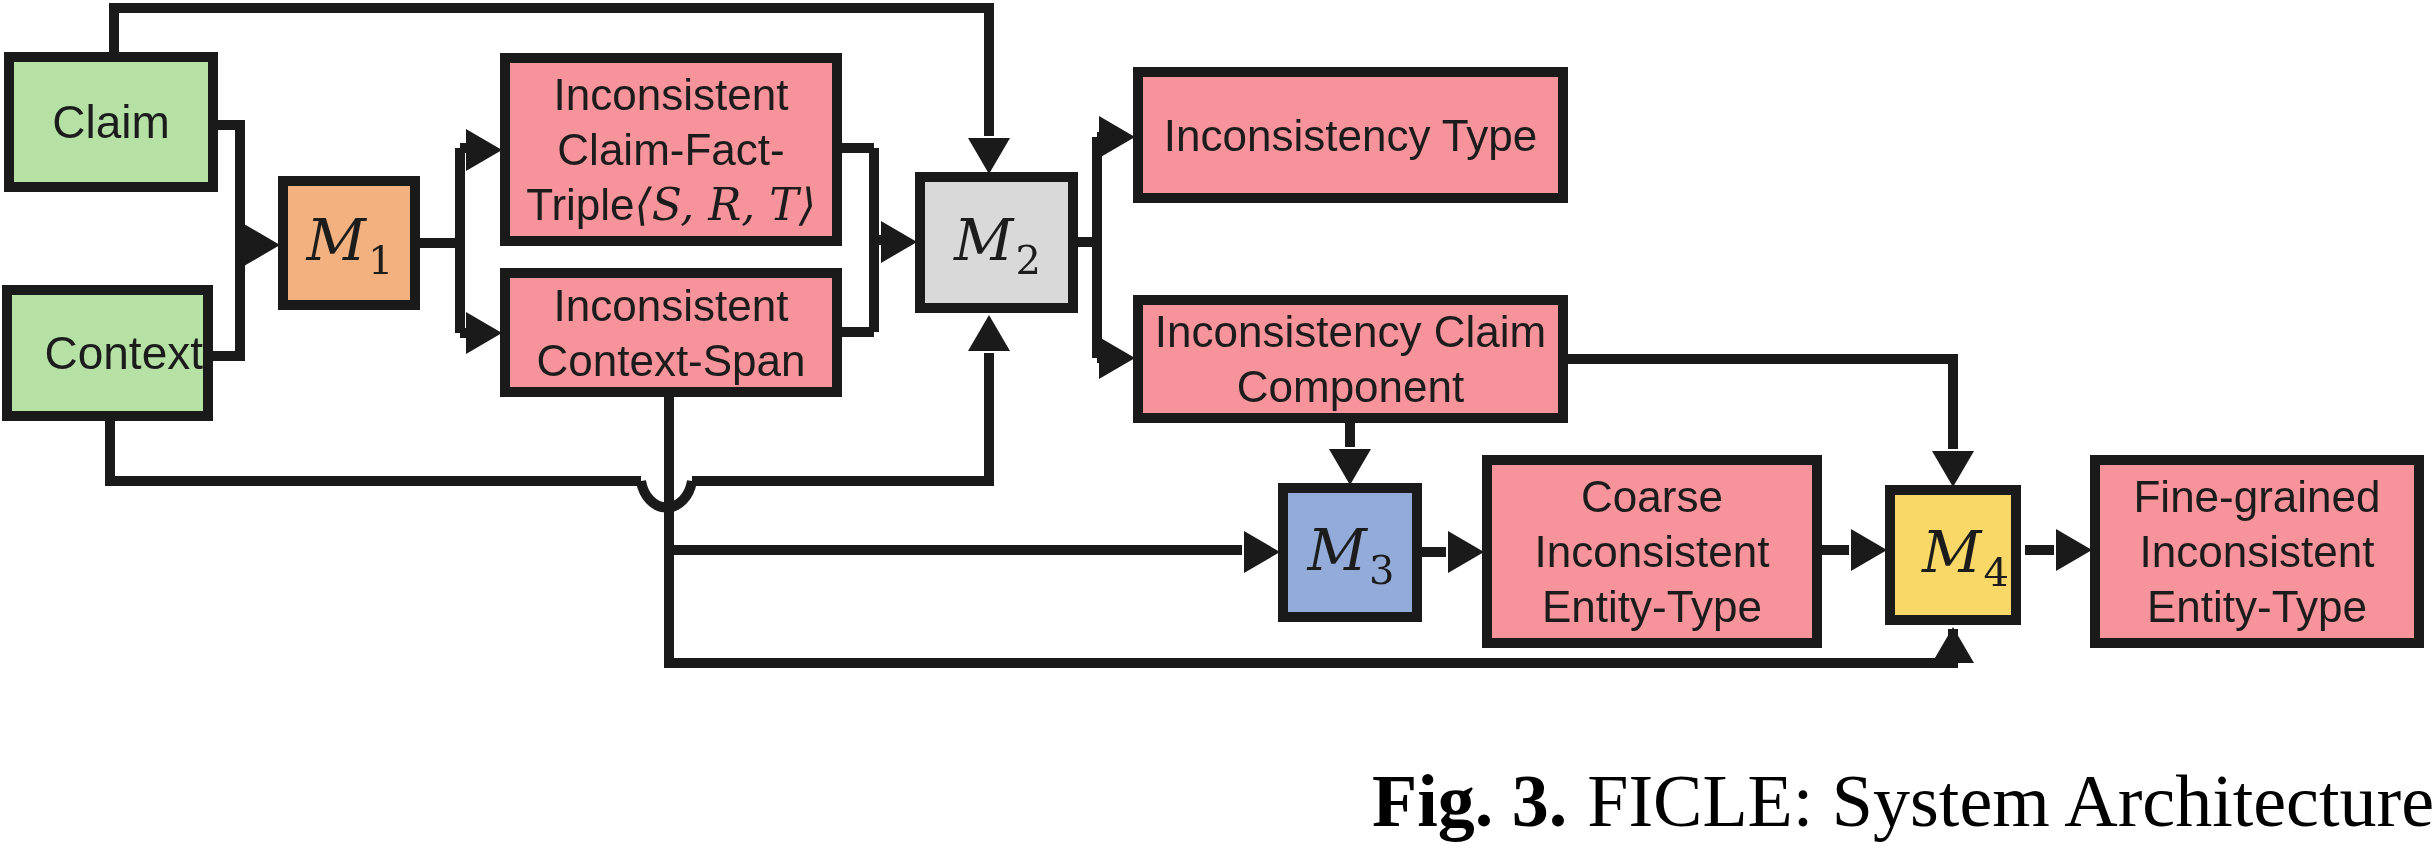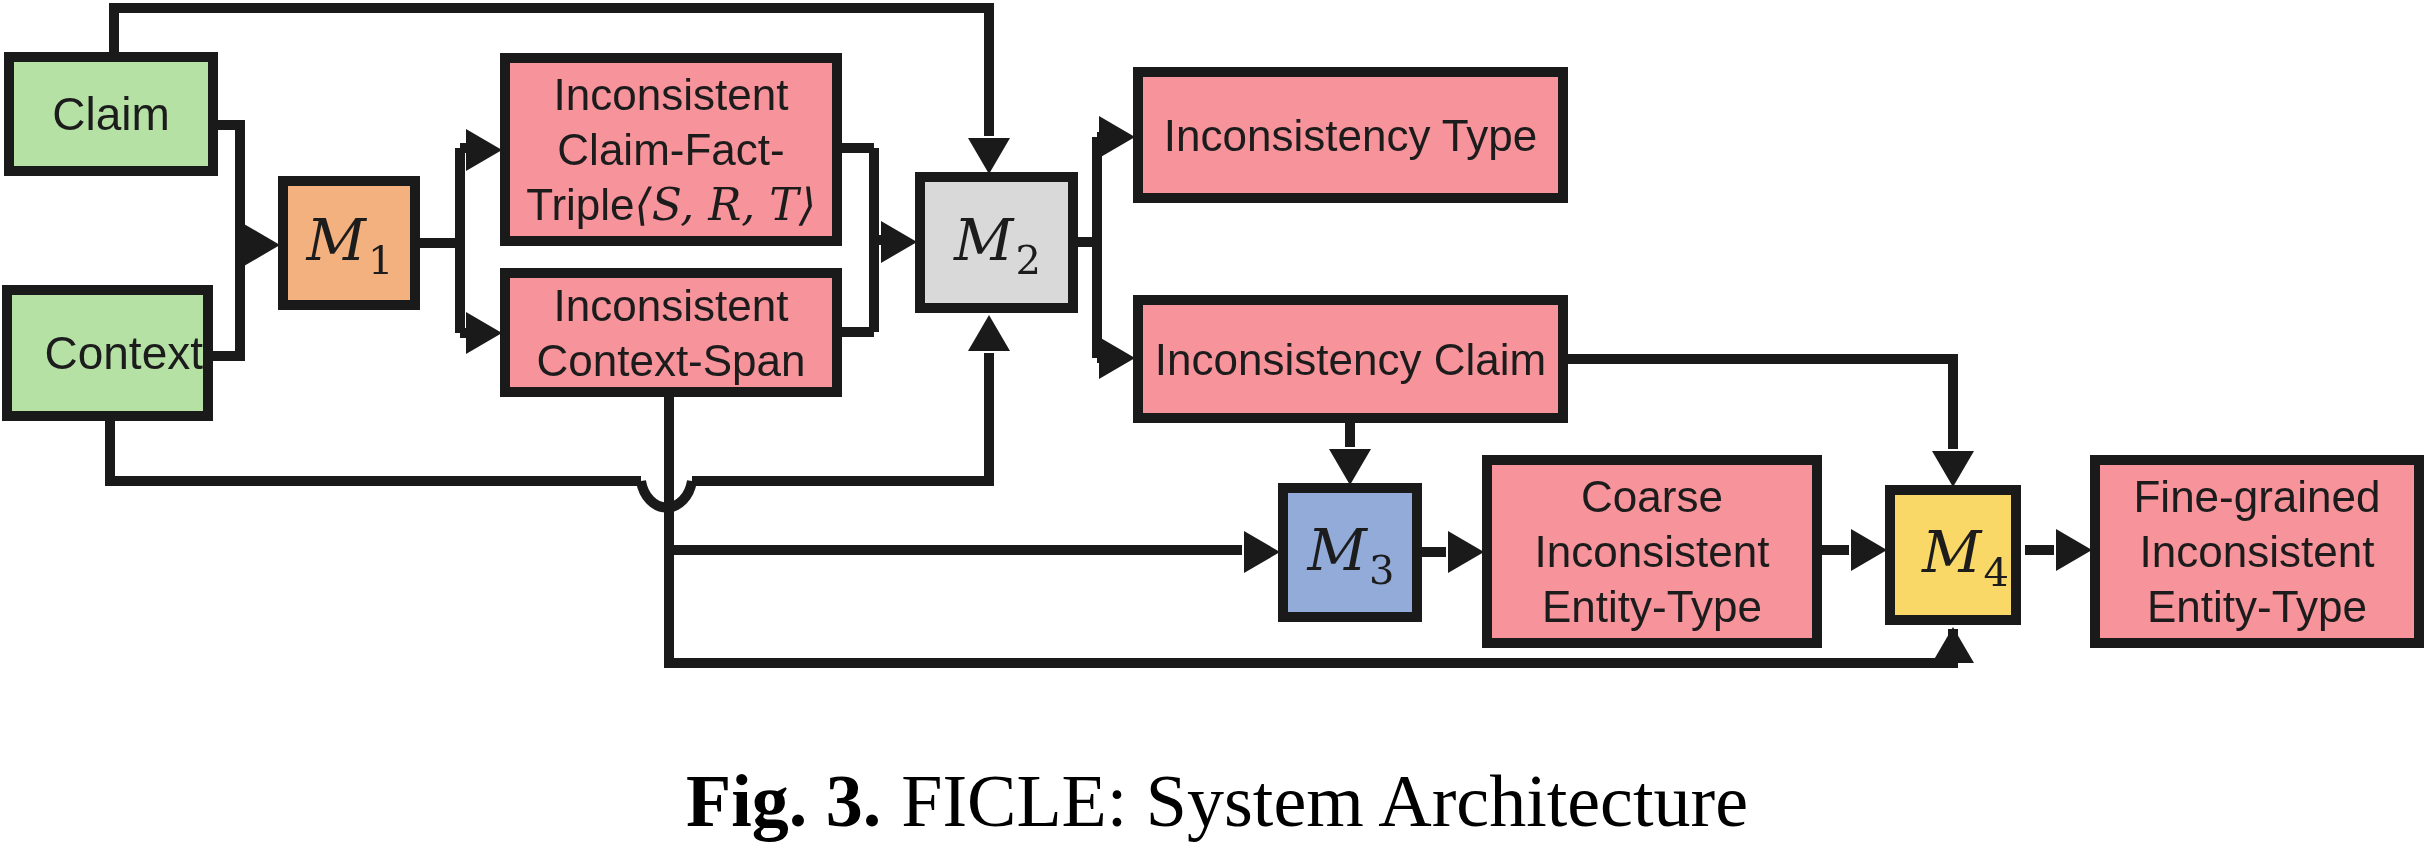--- a/index.html
+++ b/index.html
@@ -46,21 +46,21 @@
   .math {
     font-family: "DejaVu Serif", "Liberation Serif", serif;
     font-style: italic;
   }
   #caption {
     position: absolute;
     left: 0;
     right: 0;
     top: 756px;
     z-index: 2;
-    text-align: center;
+    text-align: right;
     font-family: "Liberation Serif", "DejaVu Serif", serif;
     font-size: 74px;
     line-height: 90px;
     color: #000000;
   }
   #caption .cap-label { font-weight: 700; margin-right: 20px; }
 </style>
 </head>
 <body>
 
@@ -94,21 +94,21 @@
       <polygon points="1350,485 1329,449 1371,449"></polygon>
       <polygon points="1280,552 1244,531 1244,573"></polygon>
       <polygon points="1484,552 1448,531 1448,573"></polygon>
       <polygon points="1887,550 1851,529 1851,571"></polygon>
       <polygon points="1953,487 1932,451 1974,451"></polygon>
       <polygon points="1953,627 1932,663 1974,663"></polygon>
       <polygon points="2092,550 2056,529 2056,571"></polygon>
     </g>
   </svg>
 
-  <div class="node" style="left: 4px; top: 52px; width: 214px; height: 124px; font-size: 46px; background-color: rgb(181, 225, 165);">
+  <div class="node" style="left: 4px; top: 52px; width: 214px; height: 140px; font-size: 46px; background-color: rgb(181, 225, 165);">
     <span class="line">Claim</span>
   </div>
 
   <div class="node" style="left: 2px; top: 285px; width: 211px; height: 136px; font-size: 46px; background-color: rgb(181, 225, 165); align-items: flex-end;">
     <span class="line">Context</span>
   </div>
 
   <div class="node mbox" style="left: 278px; top: 176px; width: 142px; height: 134px; background-color: rgb(242, 177, 126);">
     <span class="mlabel"><i>M</i><sub>1</sub></span>
   </div>
@@ -127,20 +127,21 @@
   <div class="node mbox" style="left: 915px; top: 172px; width: 163px; height: 141px; background-color: rgb(217, 217, 217);">
     <span class="mlabel"><i>M</i><sub>2</sub></span>
   </div>
 
   <div class="node" style="left: 1133px; top: 67px; width: 435px; height: 136px; background-color: rgb(247, 147, 154);">
     <span class="line">Inconsistency Type</span>
   </div>
 
   <div class="node" style="left: 1133px; top: 295px; width: 435px; height: 128px; background-color: rgb(247, 147, 154);">
     <span class="line">Inconsistency Claim</span>
+    <span class="line">Component</span>
   </div>
 
   <div class="node mbox" style="left: 1278px; top: 483px; width: 144px; height: 139px; background-color: rgb(147, 171, 217);">
     <span class="mlabel"><i>M</i><sub>3</sub></span>
   </div>
 
   <div class="node" style="left: 1482px; top: 455px; width: 340px; height: 193px; background-color: rgb(247, 147, 154);">
     <span class="line">Coarse</span>
     <span class="line">Inconsistent</span>
     <span class="line">Entity-Type</span>

